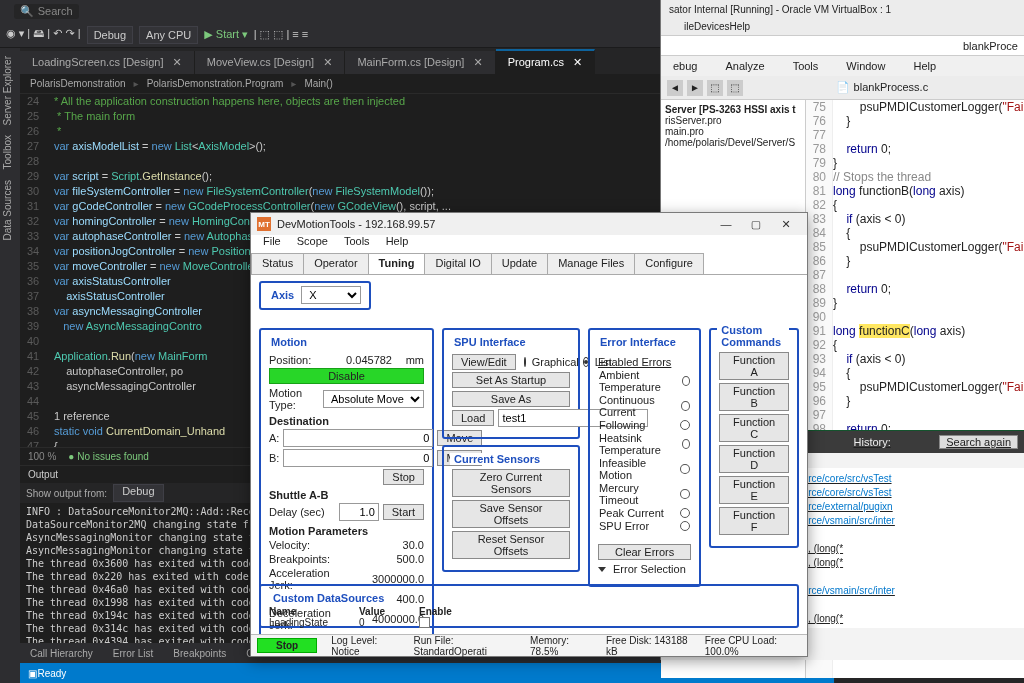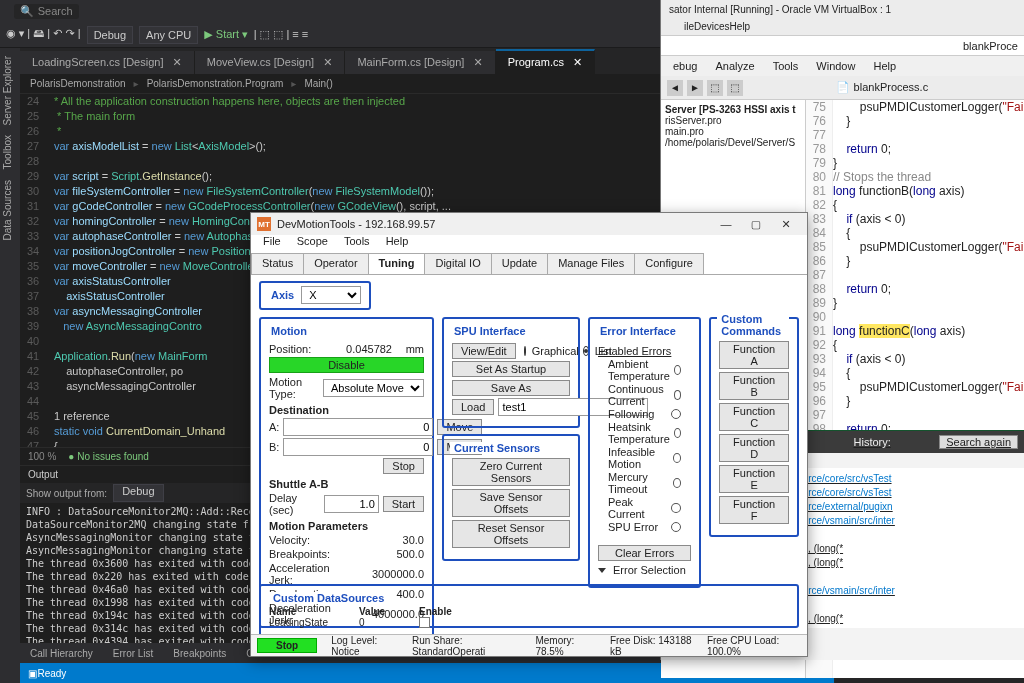--- a/index.html
+++ b/index.html
@@ -65,52 +65,52 @@
 .dmt { position:absolute; left:250px; top:212px; width:558px; height:445px; background:#fff; color:#222; border:1px solid #7a7a7a; box-shadow:0 4px 14px rgba(0,0,0,.4); display:flex; flex-direction:column;}
 .dmt-title { height:22px; background:#f0f0f0; display:flex; align-items:center; padding:0 6px; font-size:11px;}
 .dmt-title .t-ico{ width:14px; height:14px; background:#e07030; margin-right:6px; font-size:8px; color:#fff; display:flex; align-items:center; justify-content:center; font-weight:bold;}
 .dmt-title .spacer{flex:1;}
 .dmt-title .winbtn{ width:30px; text-align:center; color:#333;}
 .dmt-menubar { height:18px; display:flex; padding:0 4px; font-size:11px;}
 .dmt-menubar .mi{ padding:0 8px;}
 .dmt-tabs { height:22px; display:flex; border-bottom:1px solid #aaa; font-size:11px;}
 .dmt-tabs .t{ padding:3px 10px; border:1px solid #aaa; border-bottom:none; margin-right:-1px; background:#eee;}
 .dmt-tabs .t.active{ background:#fff; font-weight:bold;}
-.dmt-body { flex:1; padding:6px 8px; display:flex; flex-direction:column; gap:7px; overflow:hidden;}
+.dmt-body { flex:1; padding:6px 8px; display:flex; flex-direction:column; gap:18px; overflow:hidden;}
 .dmt-axisrow { display:flex; align-items:center; gap:6px;}
 .fieldset { border:2px solid #1e4fbe; border-radius:3px; padding:6px 8px 8px;}
 .fieldset > .legend { margin:-14px 0 4px -2px; display:inline-block; background:#fff; padding:0 4px; color:#1e4fbe; font-weight:bold; font-size:11px;}
 .dmt-cols { display:flex; gap:8px;}
 .col { display:flex; flex-direction:column; gap:6px;}
 .btn { background:#e6e6e6; border:1px solid #8a8a8a; padding:1px 8px; font-size:11px; text-align:center;}
 .btn-wide { display:block; width:100%; margin-bottom:3px;}
 .btn-green{ background:#28d628; border-color:#17a117; }
 .inp { border:1px solid #999; height:18px; font-size:11px; padding:0 3px; text-align:right; background:#fff;}
 .sel { border:1px solid #999; height:18px; font-size:11px; padding:0 3px; background:#fff;}
 .lbl { font-size:11px;}
 .rowline{ display:flex; align-items:center; gap:4px; margin:2px 0;}
 .rowline .lbl{ flex:1;}
 .rowline .val{ width:70px; text-align:right;}
 .subhdr { font-weight:bold; font-size:11px; margin-top:4px;}
 .radio{ width:10px; height:10px; border:1px solid #333; border-radius:50%; display:inline-block; vertical-align:middle; margin-right:2px;}
 .radio.on::after{ content:""; display:block; width:4px; height:4px; background:#333; border-radius:50%; margin:2px auto;}
-.errrow { display:flex; align-items:center; justify-content:space-between; font-size:11px; margin:1px 10px;}
+.errrow { display:flex; align-items:center; justify-content:space-between; font-size:11px; margin:1px 1px;}
 .errrow .led{ width:10px; height:10px; border:1px solid #555; border-radius:50%;}
 .dmt-ds { border:2px solid #1e4fbe; border-radius:3px; padding:6px 8px; height:44px;}
 .dmt-statusbar{ height:22px; border-top:1px solid #bbb; display:flex; align-items:center; font-size:10px; padding:0 6px; gap:14px; background:#f4f4f4;}
 .dmt-statusbar .stopbtn{ background:#22e022; border:1px solid #0a0; padding:1px 18px; font-weight:bold;}
 .expand-arrow{ display:inline-block; width:0; height:0; border-left:4px solid transparent; border-right:4px solid transparent; border-top:5px solid #333; margin-right:3px;}
 .checkbox{ width:11px; height:11px; border:1px solid #777; display:inline-block; background:#fff;}
 
 
 .qt { position:absolute; left:660px; top:0; right:0; height:660px; background:#f5f5f5; color:#222; border-left:1px solid #777; font-size:11px;}
 .qt-top { height:18px; background:#ececec; display:flex; align-items:center; padding:0 8px; font-size:10px; gap:8px;}
 .qt-title2 { height:20px; background:#fff; display:flex; align-items:center; padding:0 6px; font-size:11px; border-bottom:1px solid #ccc;}
 .qt-title2 .right{ margin-left:auto;}
-.qt-menubar{ height:20px; display:flex; align-items:center; gap:2px; padding:0 4px; background:#f0f0f0;}
+.qt-menubar{ height:20px; display:flex; align-items:center; gap:12px; padding:0 4px; background:#f0f0f0;}
 .qt-menubar .mi{ padding:0 8px;}
 .qt-toolbar{ height:24px; display:flex; align-items:center; gap:4px; padding:0 6px; background:#ececec; border-bottom:1px solid #ccc;}
 .qt-toolbar .ico{ width:16px; height:16px; background:#ccc; display:flex; align-items:center; justify-content:center; font-size:10px;}
 .qt-tabopen{ flex:1; text-align:center; font-size:11px;}
 .qt-body{ display:flex; height:calc(100% - 82px);}
 .qt-side{ width:145px; background:#fff; border-right:1px solid #ccc; padding:4px; font-size:10px; overflow:hidden;}
 .qt-code{ flex:1; font-family:Consolas,monospace; font-size:12px; line-height:14px; background:#fff; display:flex; overflow:hidden;}
 .qt-gut{ width:28px; text-align:right; padding-right:6px; color:#999; background:#fafafa; border-right:1px solid #eee;}
 .qt-codebody{ flex:1; white-space:pre; color:#222;}
 .q-key2{color:#00008b;}
@@ -419,21 +419,21 @@
               <input class="inp" style="flex: 1 1 0%;" value="0">
               <span class="btn">Move</span>
             </div>
           <div class="rowline">
               <span style="flex:1;"></span>
               <span class="btn">Stop</span>
             </div>
           <div class="subhdr">Shuttle A-B</div>
           <div class="rowline">
               <span class="lbl">Delay (sec)</span>
-              <input class="inp" style="width: 55px;" value="1.0">
+              <input class="inp" style="width: 40px;" value="1.0">
               <span class="btn">Start</span>
             </div>
           <div class="subhdr">Motion Parameters</div>
           <div id="motion-params">
               <div class="rowline">
                 <span class="lbl">Velocity:</span>
                 <span class="val">30.0</span>
               </div>
               <div class="rowline">
                 <span class="lbl">Breakpoints:</span>
@@ -553,18 +553,18 @@
       <div style="display:flex; gap:20px; font-size:10px;">
         <span style="width:70px;">LoadingState</span>
         <span style="width:40px;">0</span>
         <span style="width:40px;"><span class="checkbox"></span></span>
       </div>
     </div>
   </div>
   <div class="dmt-statusbar">
     <span class="stopbtn">Stop</span>
     <span><span>Log Level:</span> <span>Notice</span></span>
-    <span><span>Run Share:</span> <span>StandardOperati</span></span>
+    <span><span>Run File:</span> <span>StandardOperati</span></span>
     <span><span>Memory:</span> <span>78.5%</span></span>
     <span><span>Free Disk:</span> <span>143188 kB</span></span>
     <span><span>Free CPU Load:</span> <span>100.0%</span></span>
   </div>
 </div>
 
 </body></html>

